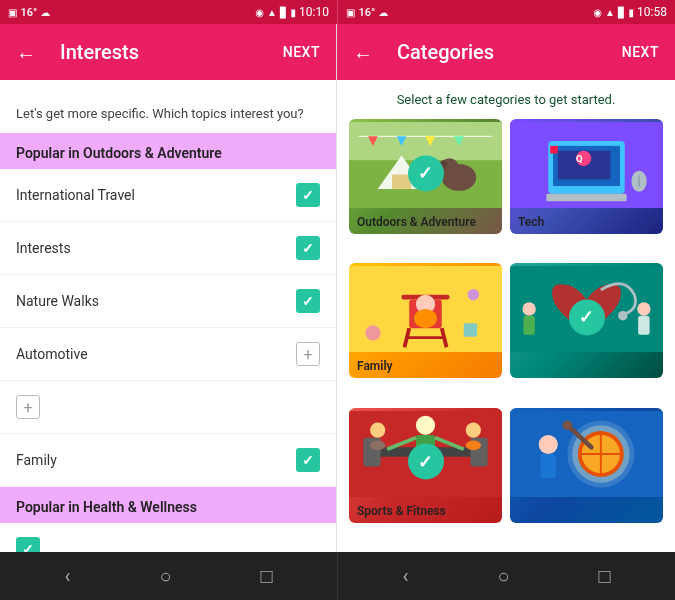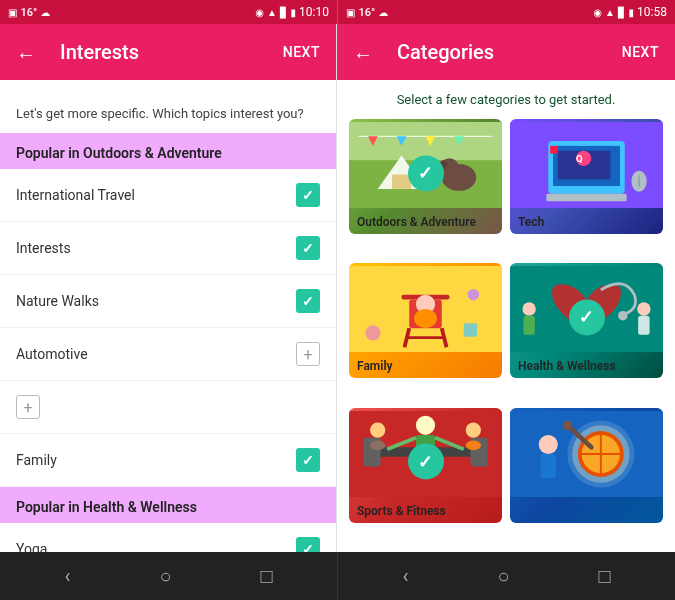--- a/index.html
+++ b/index.html
@@ -322,21 +322,20 @@
         <span class="checkbox-unchecked">+</span>
       </div>
       <div class="interest-item">
         <span class="interest-label">Family</span>
         <span class="checkbox-checked">✓</span>
       </div>
 
       <div class="section-header">Popular in Health &amp; Wellness</div>
 
       <div class="interest-item">
-        <span class="interest-label">Yoga</span>
         <span class="checkbox-checked">✓</span>
       </div>
 
     </div>
   </div>
 
   <div class="screen-right">
     <div class="app-bar">
       <span class="back-arrow">←</span>
       <span class="app-bar-title">Categories</span>
@@ -424,23 +423,20 @@
 
           <path d="M95,25 Q120,10 130,30 Q135,45 120,50" stroke="#b0bec5" stroke-width="3" fill="none"></path>
           <circle cx="118" cy="52" r="5" fill="#b0bec5"></circle>
 
           <circle cx="20" cy="45" r="7" fill="#ffccbc"></circle>
           <rect x="14" y="52" width="12" height="20" rx="3" fill="#4caf50"></rect>
           <circle cx="140" cy="45" r="7" fill="#ffccbc"></circle>
           <rect x="134" y="52" width="12" height="20" rx="3" fill="#ffffff" opacity="0.8"></rect>
         </svg>
         <div class="check-overlay">✓</div>
-        <div class="category-label-bar">
-          <span class="category-label">Health &amp; Wellness</span>
-        </div>
       </div>
 
       <div class="category-card cat-sports">
         <svg class="cat-scene" viewBox="0 0 160 90" xmlns="http://www.w3.org/2000/svg">
           <rect width="160" height="90" fill="#c62828"></rect>
 
           <rect x="20" y="38" width="120" height="10" rx="3" fill="#424242"></rect>
           <rect x="15" y="28" width="18" height="30" rx="3" fill="#616161"></rect>
           <rect x="127" y="28" width="18" height="30" rx="3" fill="#616161"></rect>
 

